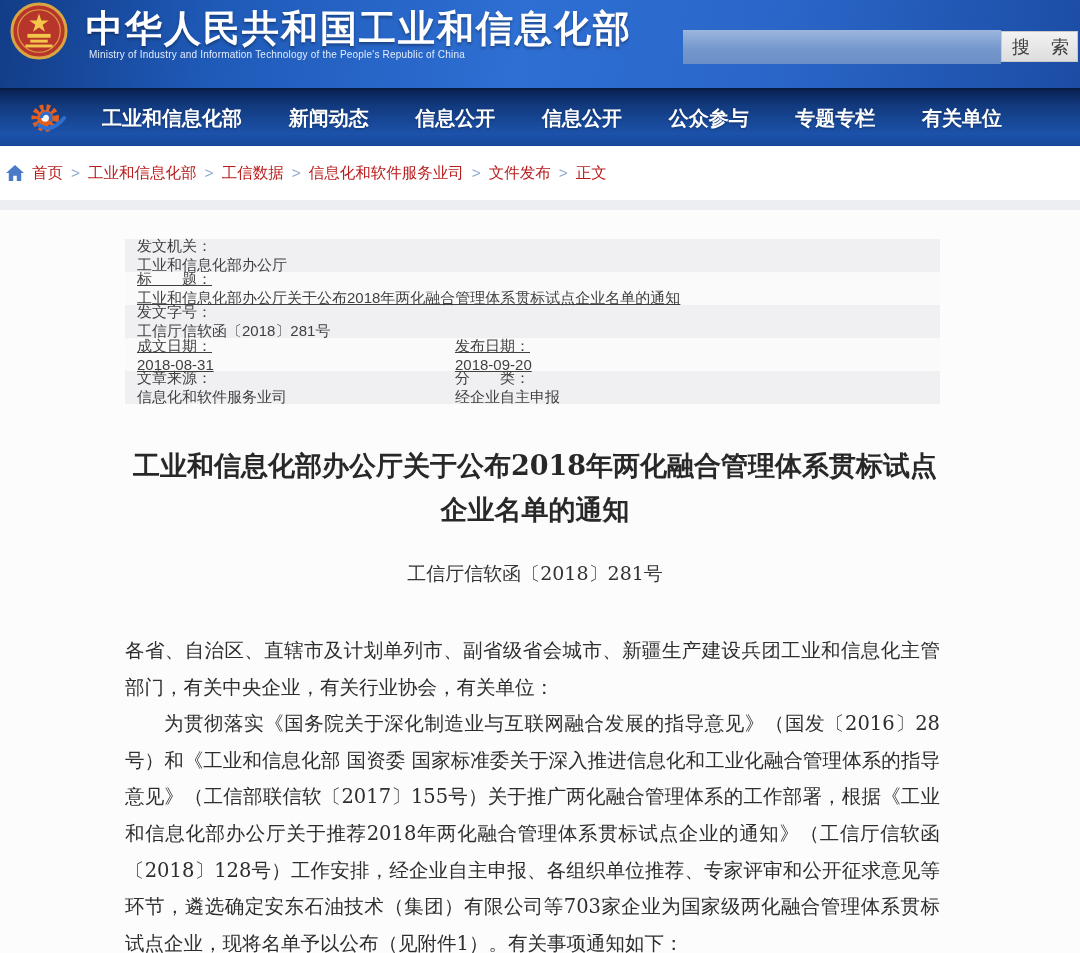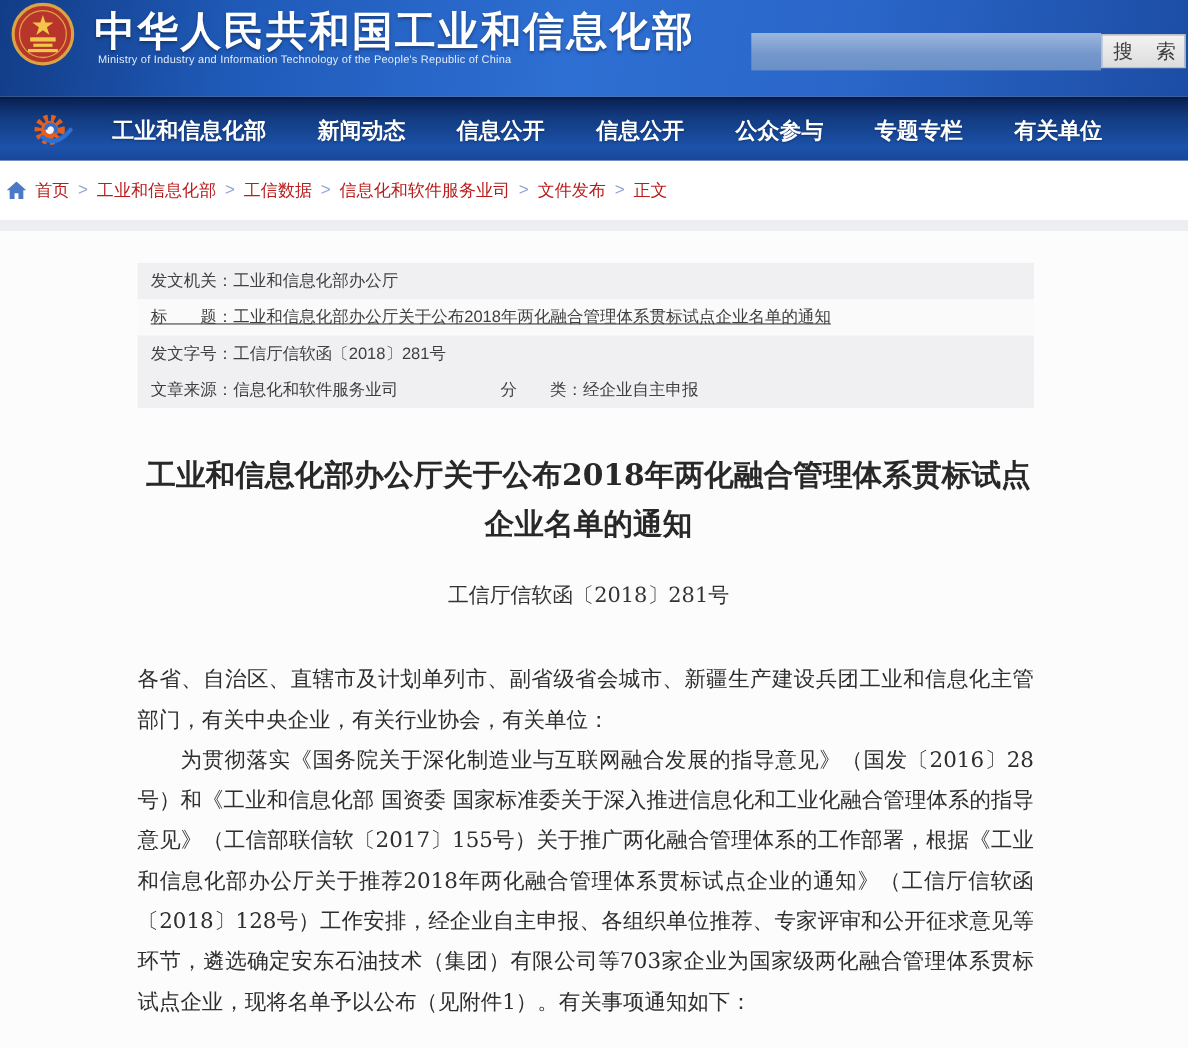--- a/index.html
+++ b/index.html
@@ -51,21 +51,21 @@
   .crumb-sep{ color:#8fa6cf; margin:0 8px; }
   .page-gap{ height:10px; background:#edeef2; }
 
   
   .doc-wrap{ background:#fcfcfd; padding:29px 135px 0 125px; }
   .meta-table{ width:815px; }
   .meta-row{ display:flex; align-items:center; height:33px; font-size:15px; color:#3f3f3f;
              padding-left:12px; }
   .meta-row.odd{ background:#f0f0f3; }
   .meta-row.even{ background:#fafafb;text-decoration:underline; }
-  .meta-cell{ display:flex; }
+  .meta-cell{ display:flex;flex-direction:column; }
   .meta-cell.first{ flex:0 0 318px; }
   .meta-label{ color:#3f3f3f; white-space:pre; }
   .meta-value{ color:#3f3f3f; }
 
   .article{ font-family:"DejaVu Serif","Liberation Serif",serif; color:#2c2c2c; }
   .article-title{
     margin:40px auto 0 auto; width:815px; text-align:center; font-size:27px; font-weight:bold;
     line-height:44px; color:#282828;
   }
   .doc-number{ margin-top:29px; text-align:center; font-size:19px; color:#333333; }
@@ -143,20 +143,30 @@
         <span class="meta-label">标　　题：</span>
         <span class="meta-value">工业和信息化部办公厅关于公布2018年两化融合管理体系贯标试点企业名单的通知</span>
       </div>
     </div>
     <div class="meta-row odd">
       <div class="meta-cell">
         <span class="meta-label">发文字号：</span>
         <span class="meta-value">工信厅信软函〔2018〕281号</span>
       </div>
     </div>
+    <div class="meta-row even">
+      <div class="meta-cell first">
+        <span class="meta-label">成文日期：</span>
+        <span class="meta-value">2018-08-31</span>
+      </div>
+      <div class="meta-cell">
+        <span class="meta-label">发布日期：</span>
+        <span class="meta-value">2018-09-20</span>
+      </div>
+    </div>
     <div class="meta-row odd">
       <div class="meta-cell first">
         <span class="meta-label">文章来源：</span>
         <span class="meta-value">信息化和软件服务业司</span>
       </div>
       <div class="meta-cell">
         <span class="meta-label">分　　类：</span>
         <span class="meta-value">经企业自主申报</span>
       </div>
     </div>

